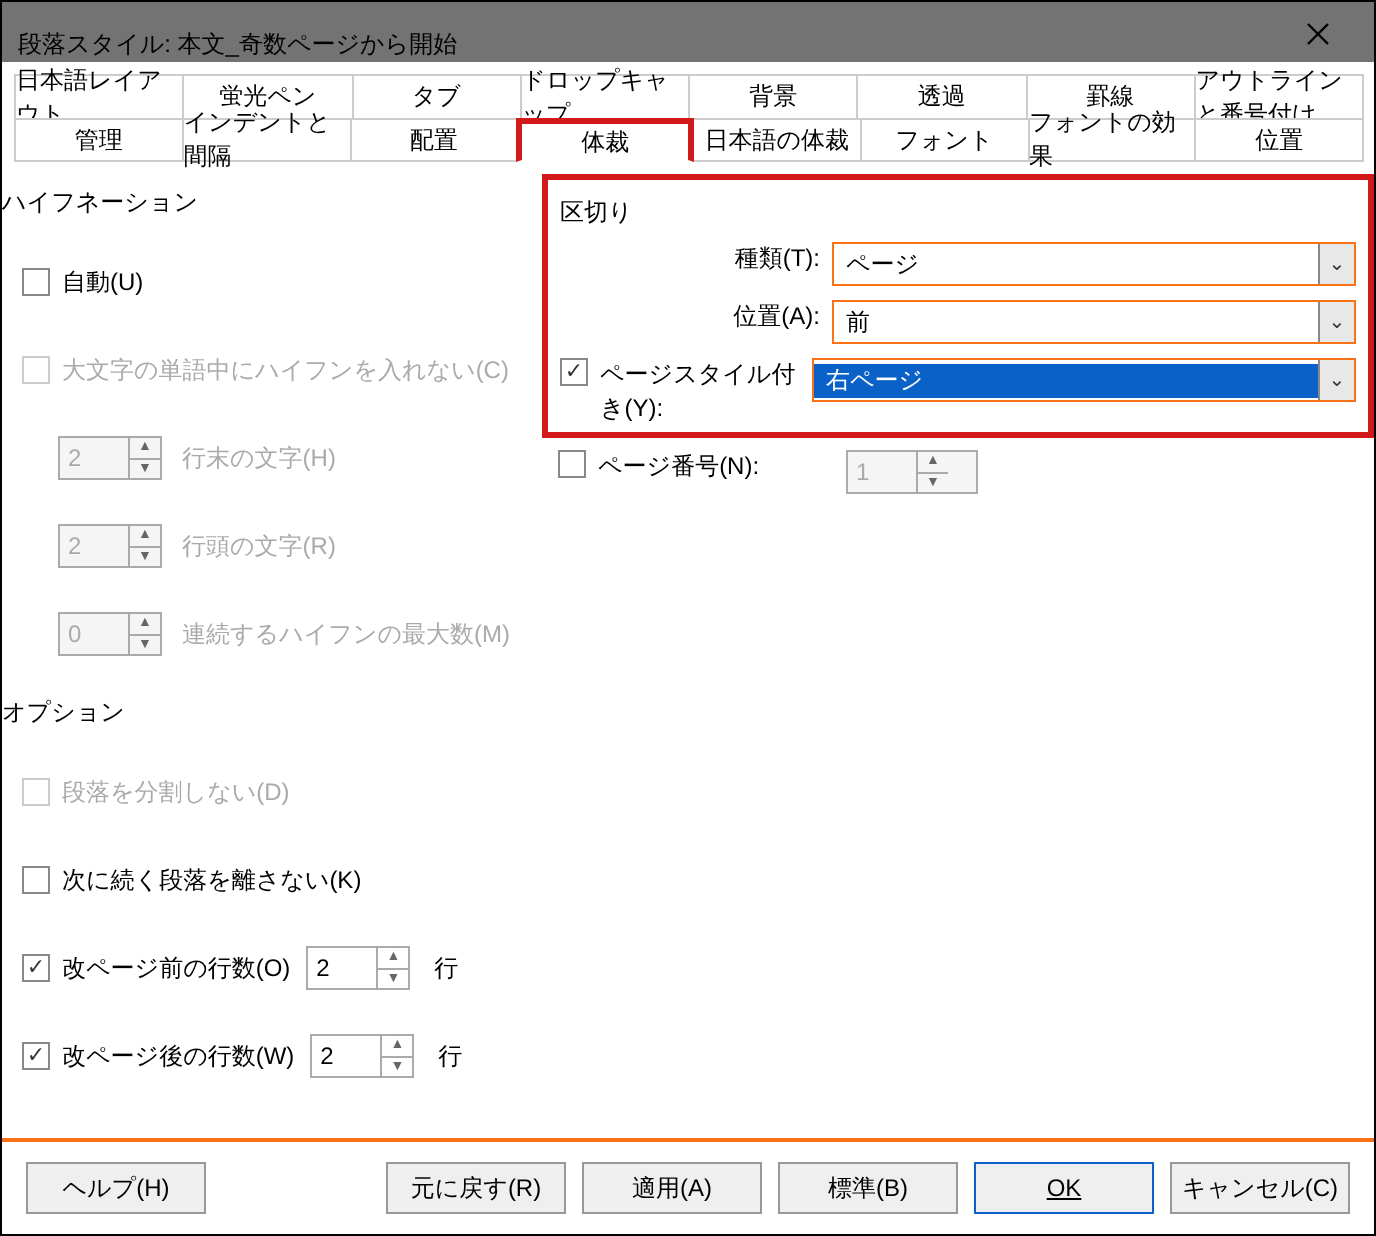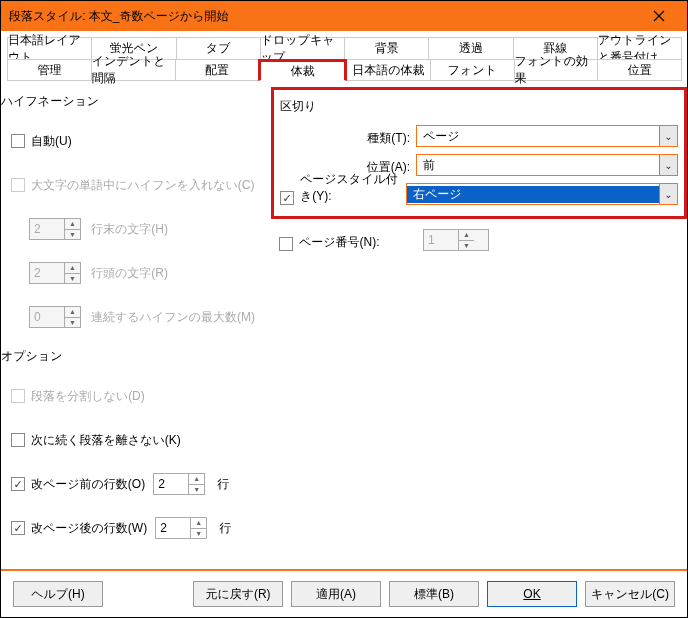--- a/index.html
+++ b/index.html
@@ -1,17 +1,17 @@
 <!DOCTYPE html>
 <html><head>
 <meta charset="utf-8">
 <style>
 *{box-sizing:border-box;margin:0;padding:0;font-family:"Yu Gothic UI","Meiryo",sans-serif;font-size:12px}
 body{background:#fff;width:688px;height:618px;position:relative;border:1px solid #000}
-.titlebar{height:30px;display:flex;align-items:center;padding:0 8px;background:#f97316}
+.titlebar{height:30px;display:flex;align-items:flex-end;padding:0 8px;background:#737373}
 .titlebar .title{flex:1;color:#000}
 .titlebar .close{width:40px;height:28px;display:flex;align-items:center;justify-content:center;cursor:pointer}
 .tabs{padding:6px 6px 0 6px}
 .tabrow{display:flex}
 .tab{flex:1;height:22px;border:1px solid #ccc;display:flex;align-items:center;justify-content:center;background:#fff;cursor:pointer;margin-right:-1px}
 .tabrow:first-child .tab{border-bottom:none}
 .tab.active{border:3px solid #d21919;border-bottom:1px solid #fff;position:relative;z-index:2;background:#fff}
 .body{padding:8px 0;display:flex}
 .col-l{width:270px}
 .col-r{flex:1;position:relative}
@@ -22,21 +22,21 @@
 .chk.dis{border-color:#ccc}
 .lbl{color:#000}
 .lbl.dis{color:#aaa}
 .spin{width:52px;height:22px;border:1px solid #aaa;background:#fff;margin-left:28px;margin-right:10px;display:flex}
 .spin.dis{background:#f5f5f5;color:#aaa}
 .spin input{border:none;width:34px;padding:0 4px;background:transparent;color:inherit;font-size:12px}
 .spin .btns{width:16px;border-left:1px solid #aaa;display:flex;flex-direction:column}
 .spin .btns div{flex:1;display:flex;align-items:center;justify-content:center;font-size:7px;color:#666}
 .spin .btns div:first-child{border-bottom:1px solid #aaa}
 .redbox{border:3px solid #d21919;padding:4px 6px 8px 6px;margin-top:-2px}
-.field{display:flex;align-items:flex-end;height:26px;margin:3px 0}
+.field{display:flex;align-items:flex-start;height:26px;margin:3px 0}
 .field .flab{width:130px;text-align:right;margin-right:6px}
 .sel{flex:1;height:22px;border:1px solid #f97316;background:#fff;display:flex;align-items:center;position:relative}
 .sel .val{flex:1;padding:0 6px}
 .sel .arr{width:18px;height:100%;border-left:1px solid #888;display:flex;align-items:center;justify-content:center;background:#e8e8e8}
 .sel .arr::after{content:"⌄";font-size:10px;color:#333}
 .sel.hl .val{background:#0a62c9;color:#fff}
 .footer{position:absolute;bottom:0;left:0;right:0;height:48px;border-top:2px solid #f97316;display:flex;align-items:center;padding:0 12px;gap:8px}
 .btn{height:26px;min-width:90px;border:1px solid #999;background:#efefef;display:flex;align-items:center;justify-content:center;cursor:pointer}
 .btn.primary{border:1.5px solid #0a62c9}
 .spacer{flex:1}

